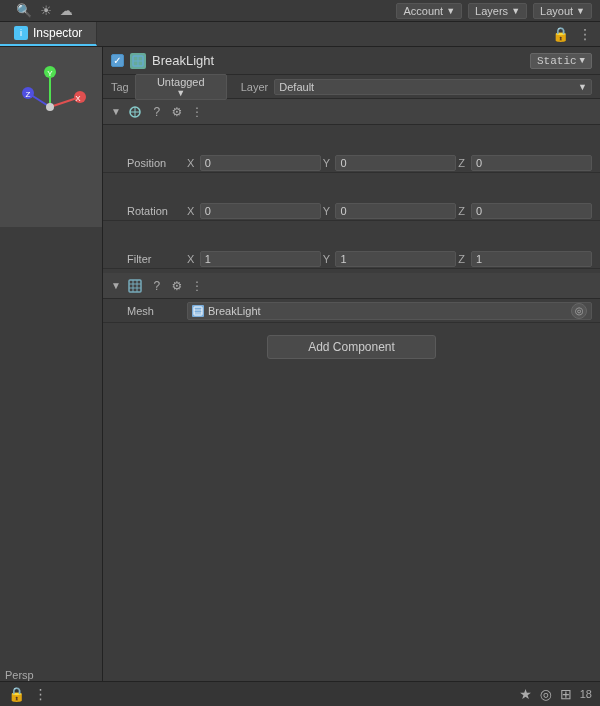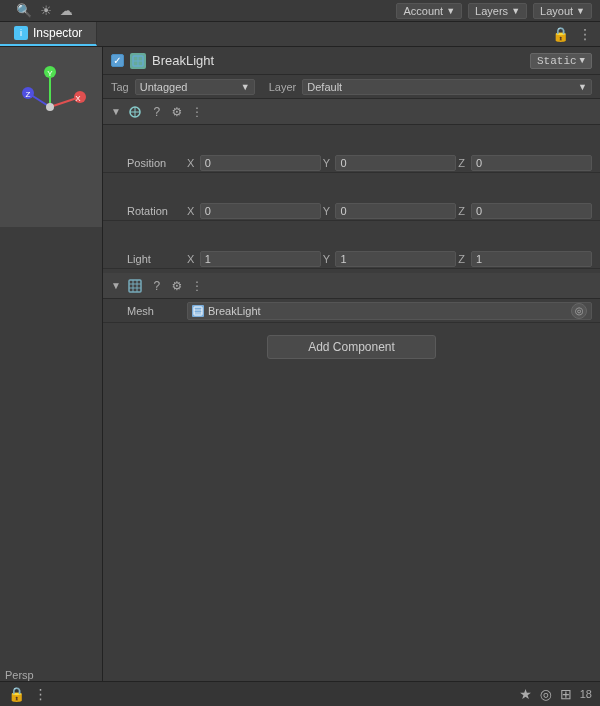--- a/index.html
+++ b/index.html
@@ -148,22 +148,22 @@
       gap: 6px;
     }
     .tag-label { font-size: 11px; color: #aaa; }
     .tag-select {
       background: #4a4a4a;
       border: 1px solid #555;
       color: #ccc;
       font-size: 11px;
       padding: 1px 4px;
       border-radius: 2px;
-      width: 120px;
-      display: flex; align-items: center; justify-content: space-between;
+      width: 92px;
+      display: flex; align-items: center; justify-content: space-between; flex-direction: column;
     }
     .layer-label { font-size: 11px; color: #aaa; margin-left: 8px; }
     .layer-select {
       background: #4a4a4a;
       border: 1px solid #555;
       color: #ccc;
       font-size: 11px;
       padding: 1px 4px;
       border-radius: 2px;
       flex: 1;
@@ -435,21 +435,21 @@
           <div class="xyz-value">0</div>
         </div>
         <div class="xyz-field">
           <span class="xyz-letter">Z</span>
           <div class="xyz-value">0</div>
         </div>
       </div>
     </div>
 
     <div class="transform-row">
-      <span class="row-label">Light</span>
+      <span class="row-label">Filter</span>
       <div class="xyz-group">
         <div class="xyz-field">
           <span class="xyz-letter">X</span>
           <div class="xyz-value">1</div>
         </div>
         <div class="xyz-field">
           <span class="xyz-letter">Y</span>
           <div class="xyz-value">1</div>
         </div>
         <div class="xyz-field">

